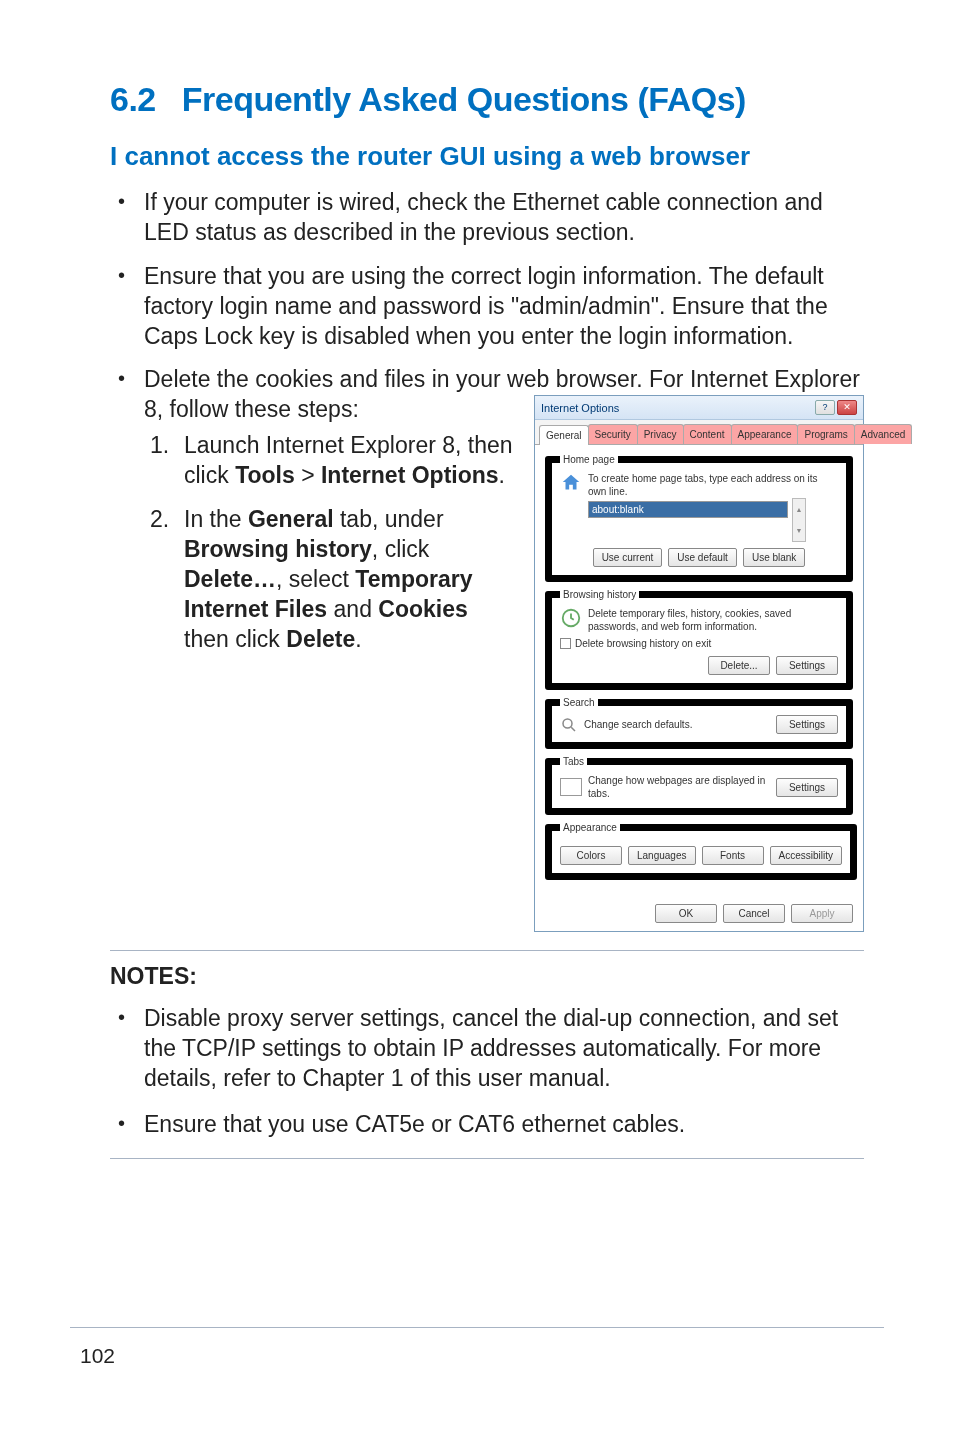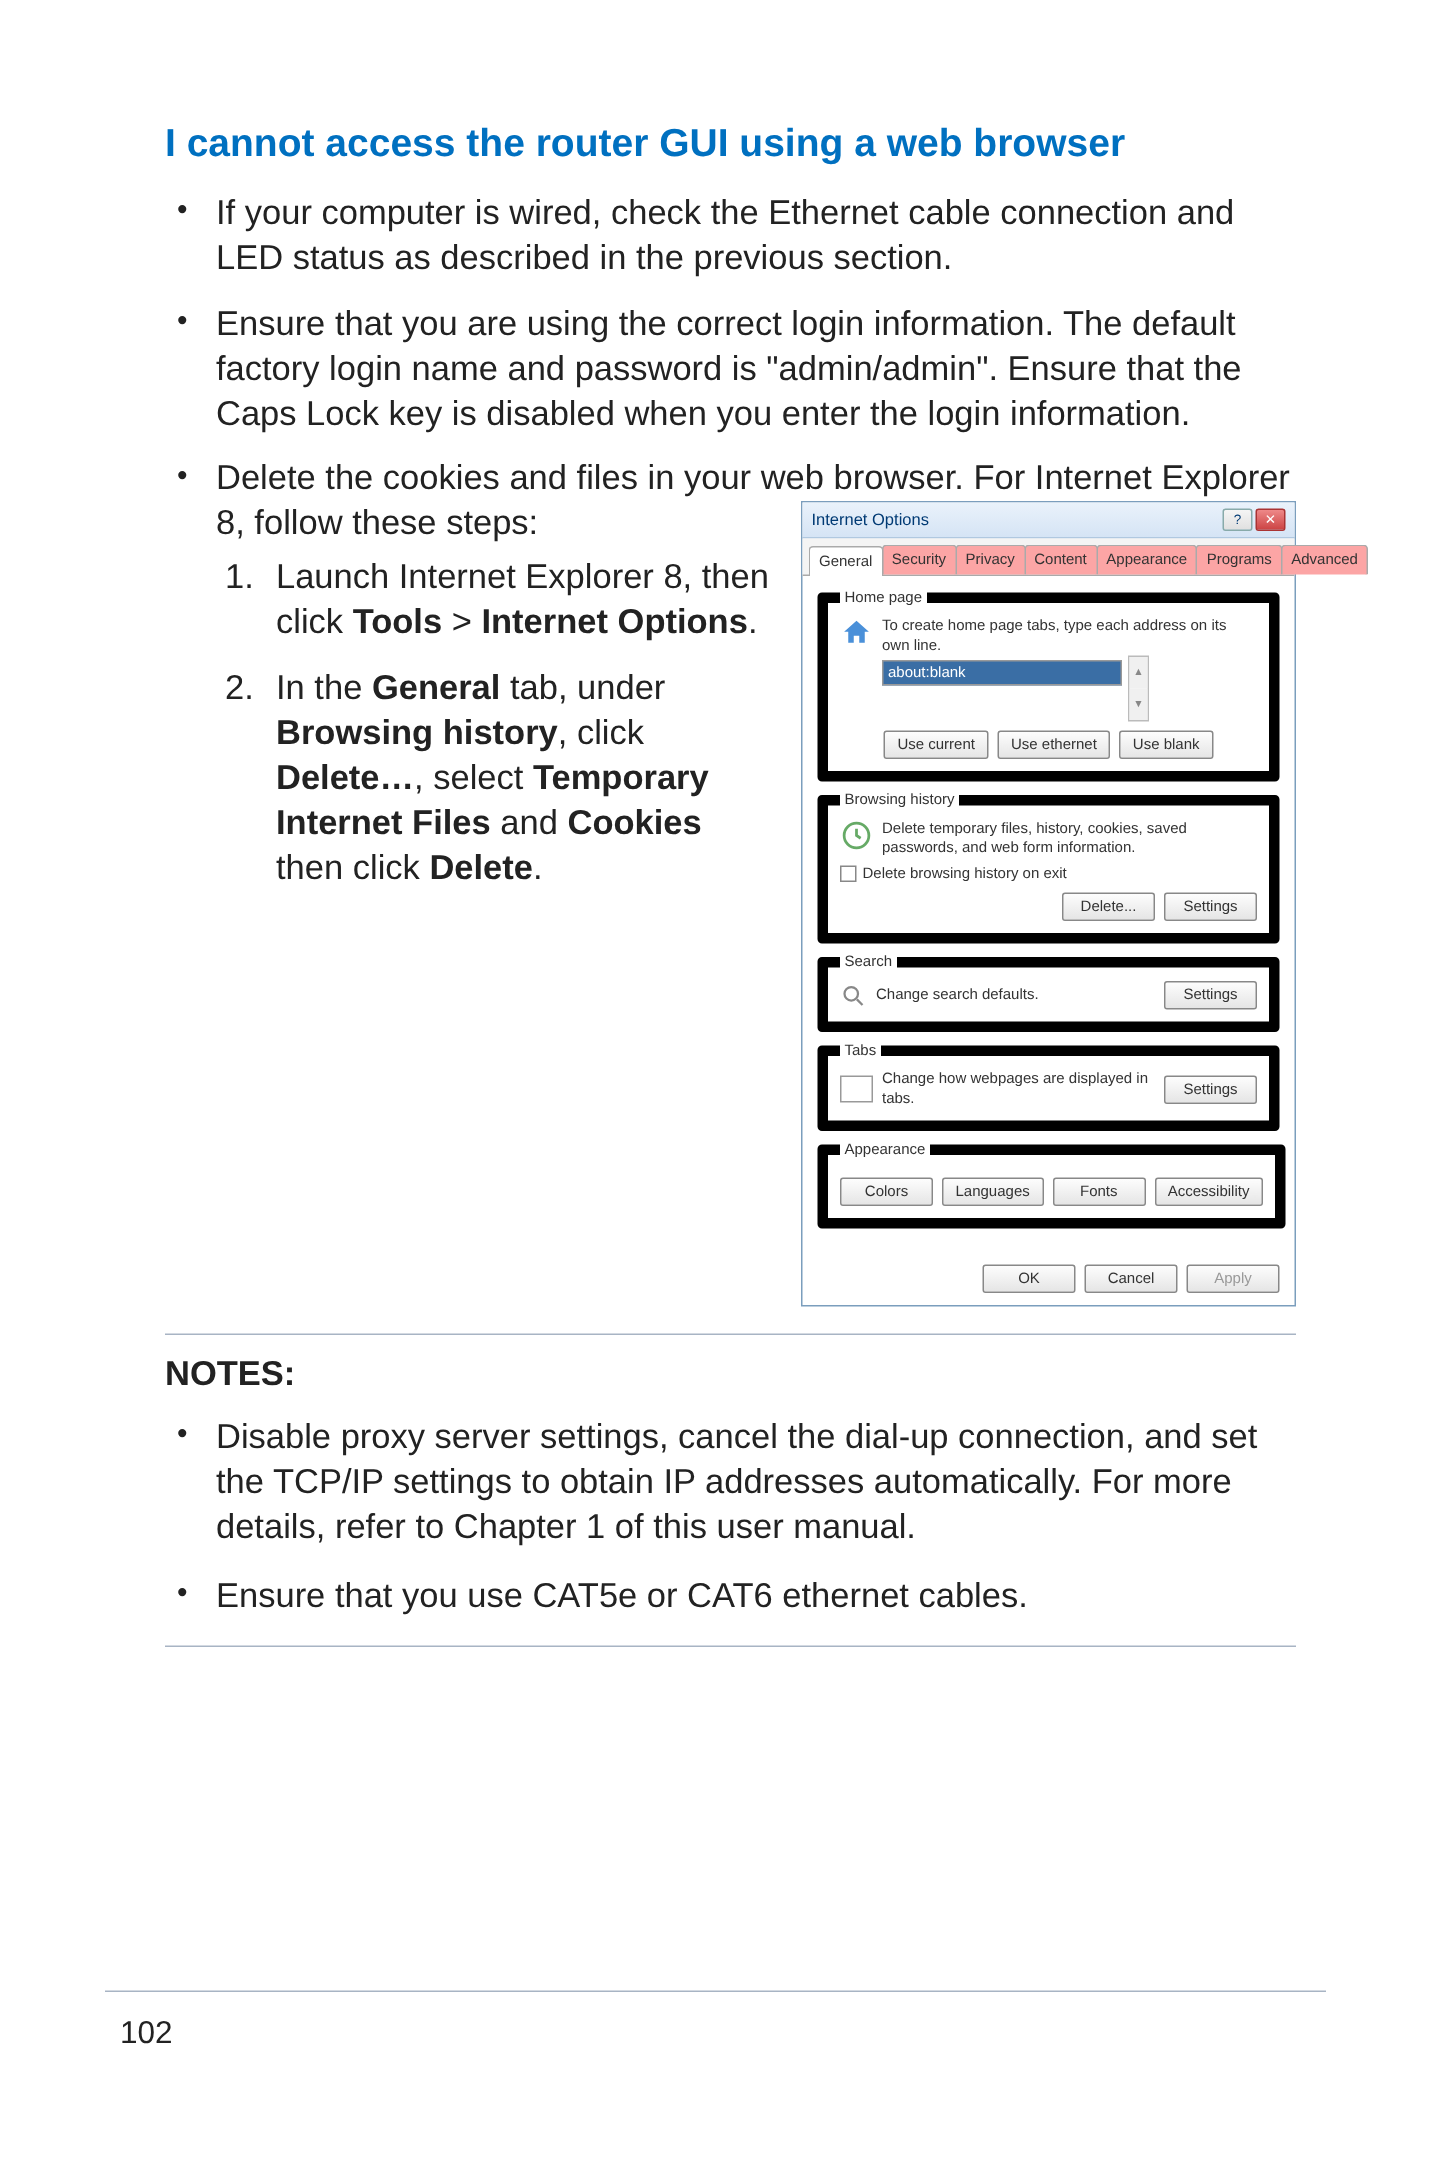--- a/index.html
+++ b/index.html
@@ -119,21 +119,21 @@
   .fs-icon {
     width: 22px; height: 22px;
     flex-shrink: 0;
   }
   .fs-text { flex: 1; font-size: 10px; line-height: 1.3; }
   .url-input {
     background: #3a6ea5;
     color: #fff;
     padding: 1px 3px;
     font-size: 10px;
-    width: 160px;
+    width: 200px;
     border: 1px solid #999;
     margin-top: 3px;
   }
   .btn-row { display: flex; gap: 6px; justify-content: center; margin-top: 6px; }
   .btn-row.right { justify-content: flex-end; }
   .btn-row.spread { justify-content: space-between; }
   .dbtn {
     border: 1px solid #888;
     background: linear-gradient(#fdfdfd,#e5e5e5);
     padding: 2px 8px;
@@ -182,20 +182,23 @@
     border:1px solid #bbb;
     margin-left:4px;
   }
   .scroll-arrow { flex:1; display:flex; align-items:center; justify-content:center; font-size:7px; color:#888; background:#f0f0f0; }
   .hp-row { display:flex; align-items:flex-start; }
 </style>
 </head>
 <body>
 
 <div class="page">
+  <h1>
+    <span class="num">6.2</span><span>Frequently Asked Questions (FAQs)</span>
+  </h1>
 
   <h2>I cannot access the router GUI using a web browser</h2>
 
   <ul class="main">
     <li>If your computer is wired, check the Ethernet cable connection and LED status as described in the previous section.</li>
     <li>Ensure that you are using the correct login information. The default factory login name and password is "admin/admin". Ensure that the Caps Lock key is disabled when you enter the login information.</li>
     <li>
       <span>Delete the cookies and files in your web browser. For Internet Explorer 8, follow these steps:</span>
       <div class="flex-row">
         <div class="steps-col">
@@ -242,21 +245,21 @@
                       <div class="url-input">about:blank</div>
                       <div class="scrollbar">
                         <div class="scroll-arrow">▲</div>
                         <div class="scroll-arrow">▼</div>
                       </div>
                     </div>
                   </div>
                 </div>
                 <div class="btn-row">
                   <div class="dbtn">Use current</div>
-                  <div class="dbtn">Use ethernet</div>
+                  <div class="dbtn">Use default</div>
                   <div class="dbtn">Use blank</div>
                 </div>
               </fieldset>
 
               <fieldset>
                 <legend>Browsing history</legend>
                 <div class="fs-row">
                   <svg class="fs-icon" viewBox="0 0 24 24">
                       <circle cx="12" cy="12" r="9" fill="none" stroke="#6a6" stroke-width="2"></circle>
                       <path d="M12 7v5l3 2" stroke="#6a6" stroke-width="2" fill="none"></path>

